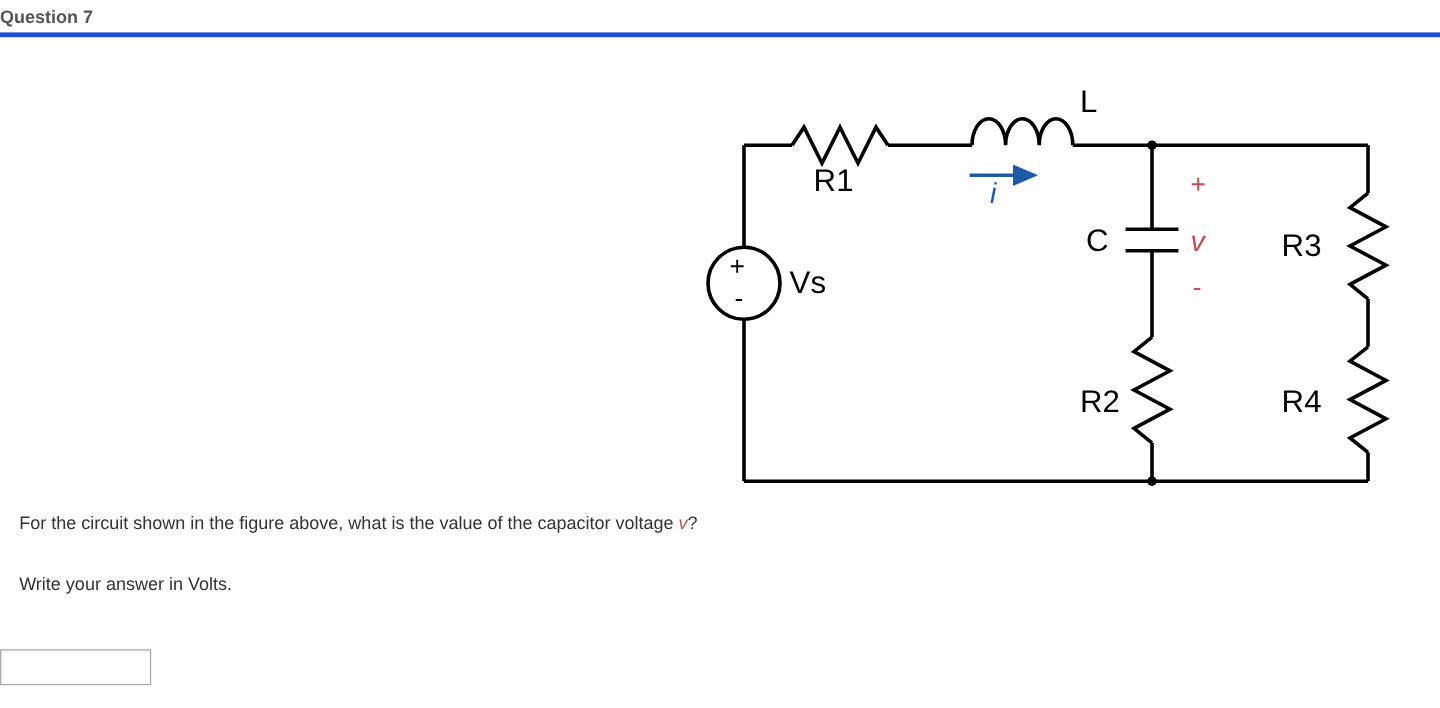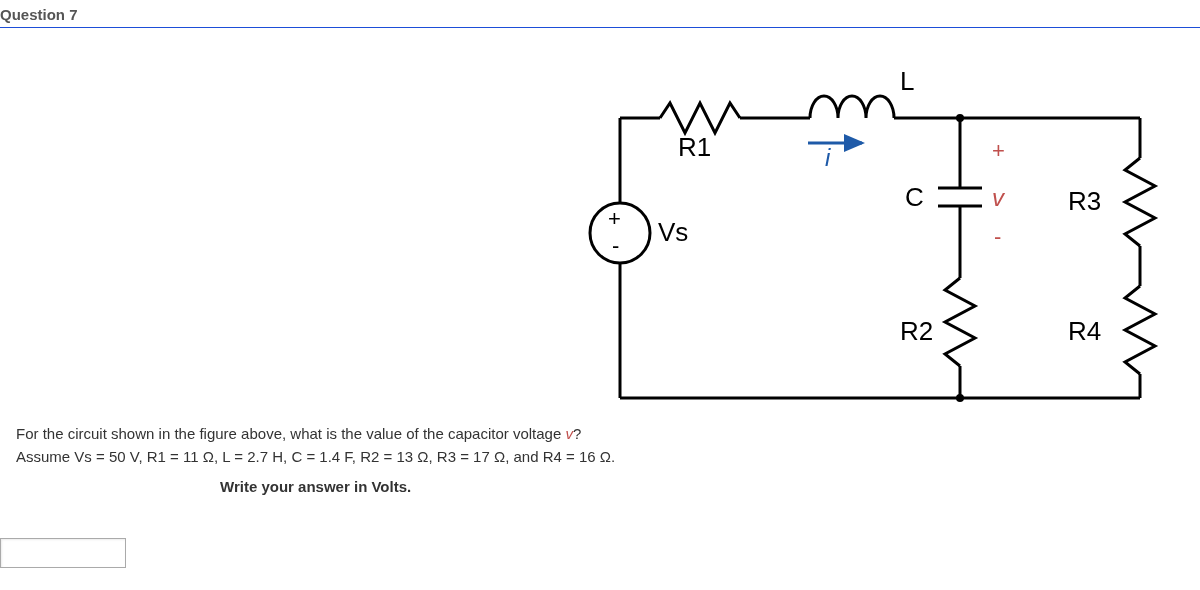--- a/index.html
+++ b/index.html
@@ -9,21 +9,21 @@
     height: 590px;
     font-family: Arial, Helvetica, sans-serif;
     color: #333;
     background: #fff;
   }
   .q-header {
     padding: 6px 0 4px 0;
     font-weight: bold;
     font-size: 15px;
     color: #555;
-    border-bottom: 1px solid #1d4ed8;
+    border-bottom: 4px solid #1d4ed8;
   }
   .content {
     position: relative;
     width: 100%;
     height: 560px;
   }
   .circuit {
     position: absolute;
     left: 560px;
     top: 20px;
@@ -36,24 +36,23 @@
   .prompt {
     position: absolute;
     left: 16px;
     top: 395px;
     font-size: 15px;
     line-height: 1.5;
     color: #333;
   }
   .prompt .var { color: #c0504d; font-style: italic; }
   .bold-line {
-    font-weight: bold;
-    margin-top: 8px;
+    font-weight: normal;
+    margin-top: 28px;
     font-size: 15px;
-    text-align: center;
   }
   .answer-box {
     position: absolute;
     left: 0;
     top: 510px;
     width: 120px;
     height: 26px;
     border: 1px solid #aaa;
     background: #fff;
     box-shadow: inset 1px 1px 2px rgba(0,0,0,0.08);
@@ -143,19 +142,18 @@
       <line x1="580" y1="326" x2="580" y2="350" stroke="#000" stroke-width="3"></line>
 
       <line x1="60" y1="350" x2="580" y2="350" stroke="#000" stroke-width="3"></line>
     </svg>
   </div>
 
   <div class="prompt">
     <div>
       <span>For the circuit shown in the figure above, what is the value of the capacitor voltage </span><span class="var">v</span><span>?</span>
     </div>
-    <div>Assume Vs = 50 V, R1 = 11 Ω, L = 2.7 H, C = 1.4 F, R2 = 13 Ω, R3 = 17 Ω, and R4 = 16 Ω.</div>
     <div class="bold-line">Write your answer in Volts.</div>
   </div>
 
   <input type="text" class="answer-box" style="">
 
 </div>
 
 </body></html>

